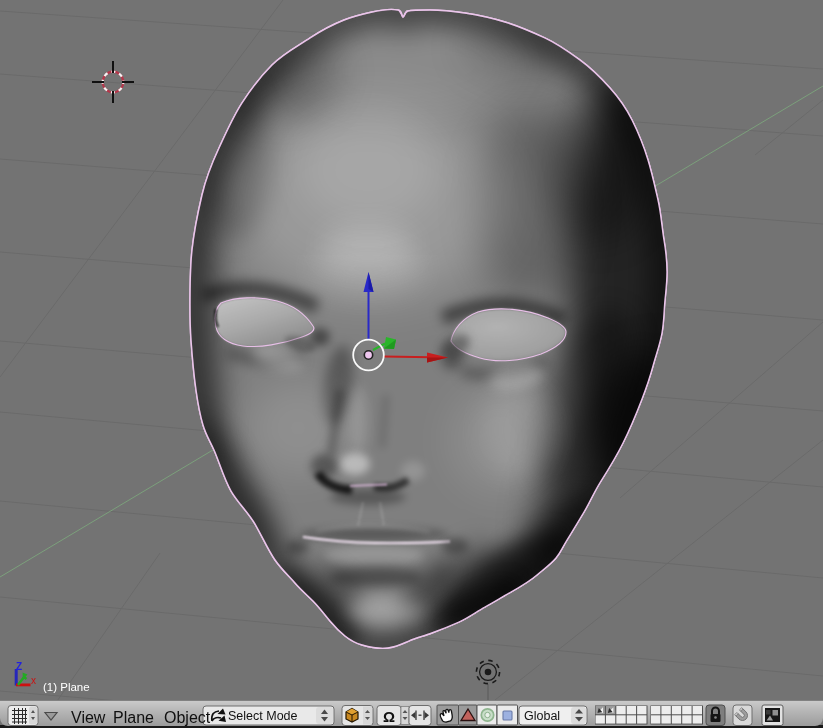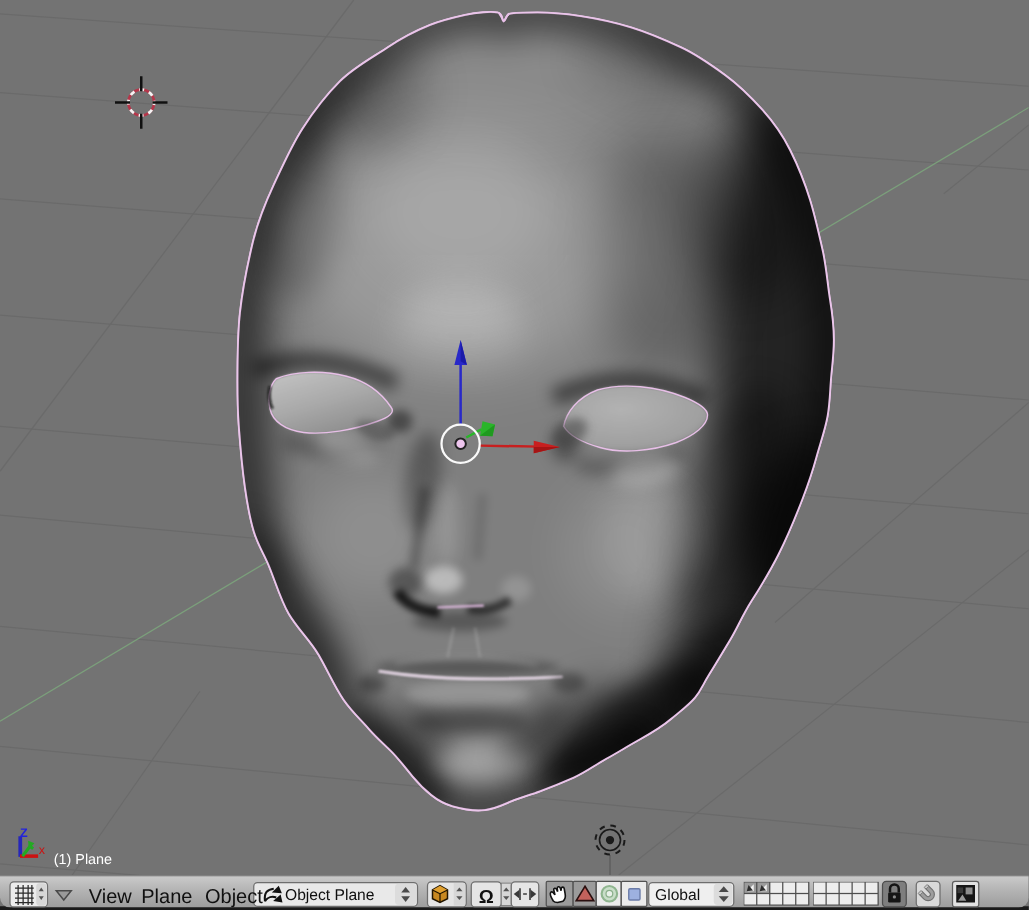--- a/index.html
+++ b/index.html
@@ -322,14 +322,14 @@
 <rect x="762" y="4" width="21" height="20.5" rx="2" fill="#e2e2e2" stroke="#5e5e5e"></rect>
 <rect x="765" y="7" width="15" height="14" fill="#161616"></rect>
 <rect x="772.5" y="9" width="5.5" height="5.5" fill="#8e8e8e"></rect>
 <path d="M766.5,19.5 l3.5,-5 l3,5 z" fill="#9a9a9a"></path>
 <rect x="766" y="9" width="4.5" height="4.5" fill="#3a3a3a"></rect>
 </g>
 </svg>
 <span class="mn" style="left:71px">View</span>
 <span class="mn" style="left:113px">Plane</span>
 <span class="mn" style="left:164px">Object</span>
-<span class="mn" style="left:228px;font-size:12.5px">Object Plane</span>
+<span class="mn" style="left:228px;font-size:12.5px">Select Mode</span>
 </div>
 
 </body></html>

